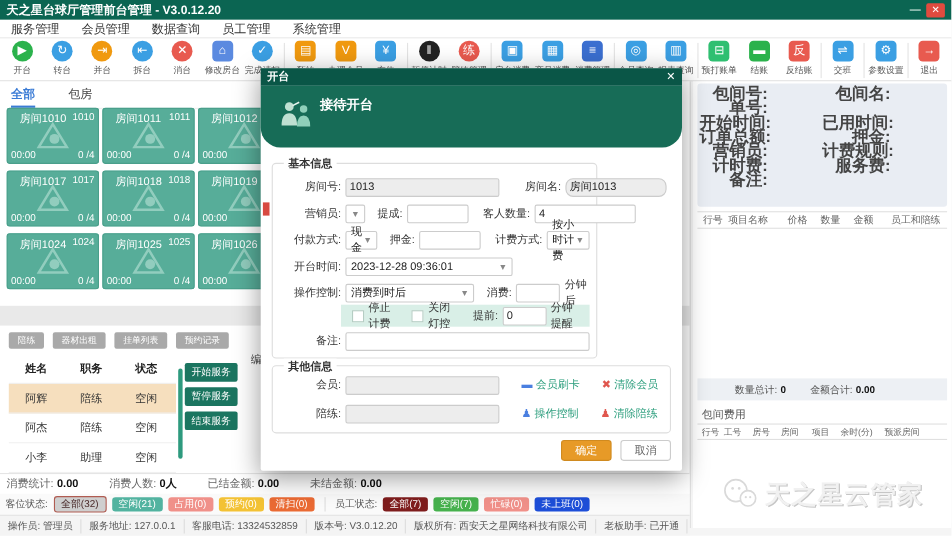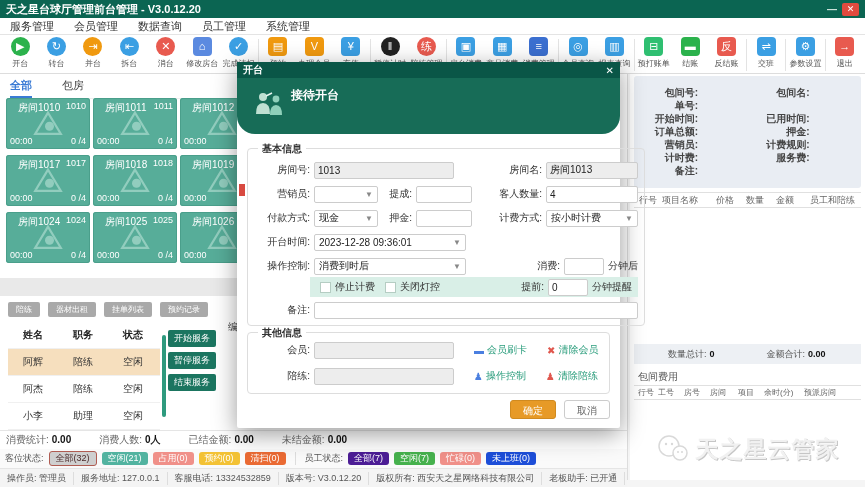--- a/index.html
+++ b/index.html
@@ -31,21 +31,21 @@
 .stable{position:absolute;left:8px;top:248px;width:152px;font-size:10px;color:#333;background:#fff}
 .srw{display:flex;height:27px;align-items:center;border-bottom:1px solid #f0f0f0;text-align:center}
 .srw span{width:50px}
 .shead span{color:#222;font-weight:bold}
 .hl{background:#f6dfbe}
 .sthumb{position:absolute;left:162px;top:261px;width:4px;height:82px;background:#2e9a7e;border-radius:2px}
 .svcbtn{position:absolute;left:168px;width:48px;height:17px;background:#1b7560;color:#fff;font-size:9px;text-align:center;line-height:17px;border-radius:2px}
 .hiddenhdr{position:absolute;left:228px;top:246px;font-size:10px;color:#444}
 .vdiv{position:absolute;left:627px;top:74px;width:1px;height:406px;background:#ddd}
 .right{position:absolute;left:630px;top:74px;width:235px;height:406px;background:#fff}
-.infobox{position:absolute;left:4px;top:2px;width:227px;height:112px;background:#e9edf3;border-radius:3px;padding:10px 2px;font-size:10px;color:#333}
+.infobox{position:absolute;left:4px;top:2px;width:227px;height:112px;background:#e9edf3;border-radius:3px;padding:3px 2px;font-size:15px;color:#333}
 .irow{display:flex;height:13px;align-items:center}
 .icell{width:50%;display:flex}
 .ilabel{width:62px;text-align:right;font-weight:bold;color:#444;white-space:nowrap}
 .items-hdr{position:absolute;left:4px;top:118px;width:227px;height:16px;border-top:1px solid #e0e0e0;border-bottom:1px solid #e0e0e0;display:flex;align-items:center;font-size:9px;color:#666}
 .totals{position:absolute;left:4px;top:270px;width:227px;height:20px;background:#edf0f4;display:flex;align-items:center;font-size:9px;color:#555}
 .totals b{color:#111;margin-left:3px}
 .rf-title{position:absolute;left:8px;top:296px;font-size:10px;color:#555}
 .rf-hdr{position:absolute;left:4px;top:311px;width:227px;height:15px;border-top:1px solid #e0e0e0;border-bottom:1px solid #e0e0e0;display:flex;align-items:center;font-size:8px;color:#666}
 .wm{position:absolute;left:0;top:348px;width:235px;height:54px;display:flex;align-items:center;justify-content:center;gap:6px;background:#fff}
 .wm-text{font-size:23px;font-weight:bold;color:#f1f1f1;text-shadow:1px 1px 0 #c6c6c6,-1px -1px 0 #fff;letter-spacing:1px;white-space:nowrap}
@@ -57,21 +57,21 @@
 .srow3{position:absolute;left:0;top:468px;width:627px;height:19px;background:#f4f4f4;border-top:1px solid #e5e5e5;display:flex;align-items:center;font-size:9px;color:#555;overflow:hidden}
 .s3item{padding:0 7px;border-right:1px solid #ddd;white-space:nowrap}
 .dialog{position:absolute;left:237px;top:62px;width:383px;height:366px;background:#fff;box-shadow:0 6px 24px rgba(0,0,0,.4);z-index:10;border-radius:2px}
 .d-title{height:16px;background:#0a5647;color:#fff;display:flex;align-items:center;padding:0 6px;font-size:10px;font-weight:bold}
 .d-close{margin-left:auto;font-size:10px;color:#fff}
 .d-head{position:absolute;left:0;top:16px;width:383px;height:56px;background:#176c57;border-radius:0 0 18px 18px;color:#fff}
 .d-head-title{position:absolute;left:54px;top:9px;font-size:12px;font-weight:bold}
 .d-head-sub{position:absolute;left:54px;top:29px;font-size:9px;color:#cfe6dd;white-space:nowrap}
 .d-head-icon{position:absolute;left:16px;top:10px;width:32px;height:34px}
 .fieldset{position:absolute;border:1px solid #ddd;border-radius:4px}
-.fs-basic{left:10px;top:86px;width:398px;height:178px}
+.fs-basic{left:10px;top:86px;width:296px;height:178px}
 .fs-other{left:10px;top:270px;width:363px;height:62px}
 .legend{position:absolute;top:-7px;left:10px;background:#fff;padding:0 4px;font-size:10px;font-weight:bold;color:#333}
 .drow{position:absolute;left:6px;right:6px;height:18px;display:flex;align-items:center;font-size:10px;color:#333}
 .lab{width:56px;text-align:right;margin-right:4px;white-space:nowrap;flex:none}
 .inp{height:17px;border:1px solid #ccc;border-radius:2px;background:#fff;font-size:10px;padding:0 3px;color:#222}
 .ro{background:#ededed}
 .sel{height:17px;border:1px solid #ccc;border-radius:2px;background:#fff;font-size:10px;padding:0 4px;display:flex;align-items:center;color:#222}
 .caret{margin-left:auto;color:#888;font-size:8px}
 .mla{margin-left:auto}
 .cband{position:absolute;left:62px;right:6px;top:128px;height:20px;background:#d9efe7;display:flex;align-items:center;font-size:10px;color:#333}
@@ -406,21 +406,21 @@
     <span style="width:54px">项目名称</span>
     <span style="width:30px">价格</span>
     <span style="width:30px">数量</span>
     <span style="width:34px">金额</span>
     <span style="flex:1">员工和陪练</span>
   </div>
 
   <div class="totals">
     <span style="margin-left:34px">数量总计:</span>
       <b>0</b>
-    <span style="margin-left:52px">金额合计:</span>
+    <span style="margin-left:22px">金额合计:</span>
       <b>0.00</b>
   </div>
 
   <div class="rf-title">包间费用</div>
   <div class="rf-hdr">
     <span style="width:24px;text-align:center">行号</span>
     <span style="width:26px">工号</span>
     <span style="width:26px">房号</span>
     <span style="width:28px">房间</span>
     <span style="width:26px">项目</span>
@@ -450,21 +450,21 @@
 
 <div class="srow2">
   <span>客位状态:</span>
   <span class="chip" style="background:#cfcfcf;color:#4a2a2a;border:1px solid #b05c52">全部(32)</span>
   <span class="chip" style="background:#52b3a0;color:#fff">空闲(21)</span>
   <span class="chip" style="background:#f09089;color:#fff">占用(0)</span>
   <span class="chip" style="background:#f3c235;color:#fff">预约(0)</span>
   <span class="chip" style="background:#ea6a33;color:#fff">清扫(0)</span>
   <span class="sep"></span>
   <span>员工状态:</span>
-  <span class="chip" style="background:#4c1d95;color:#fff">全部(7)</span>
+  <span class="chip" style="background:#7f1d1d;color:#fff">全部(7)</span>
   <span class="chip" style="background:#46b14d;color:#fff">空闲(7)</span>
   <span class="chip" style="background:#f09089;color:#fff">忙碌(0)</span>
   <span class="chip" style="background:#1d4ed8;color:#fff">未上班(0)</span>
 </div>
 
 <div class="srow3">
   <span class="s3item"><span>操作员:</span> <span>管理员</span></span>
   <span class="s3item"><span>服务地址:</span> <span>127.0.0.1</span></span>
   <span class="s3item"><span>客服电话:</span> <span>13324532859</span></span>
   <span class="s3item"><span>版本号:</span> <span>V3.0.12.20</span></span>
@@ -492,21 +492,21 @@
 
   <span class="redmark"></span>
 
   <div class="fieldset fs-basic">
     <span class="legend">基本信息</span>
 
     <div class="drow" style="top:12px">
       <span class="lab">房间号:</span>
       <input class="inp ro" style="width: 140px;" readonly="" value="1013">
       <span class="lab mla">房间名:</span>
-      <input class="inp ro" style="width: 92px;" readonly="" value="房间1013">
+      <input class="inp ro" style="width: 92px; border-radius: 7px;" readonly="" value="房间1013">
     </div>
 
     <div class="drow" style="top:36px">
       <span class="lab">营销员:</span>
       <span class="sel" style="width:64px">
           <span class="caret">▼</span>
         </span>
       <span class="lab" style="width:34px">提成:</span>
       <input class="inp" style="width: 56px;">
       <span class="lab mla">客人数量:</span>

